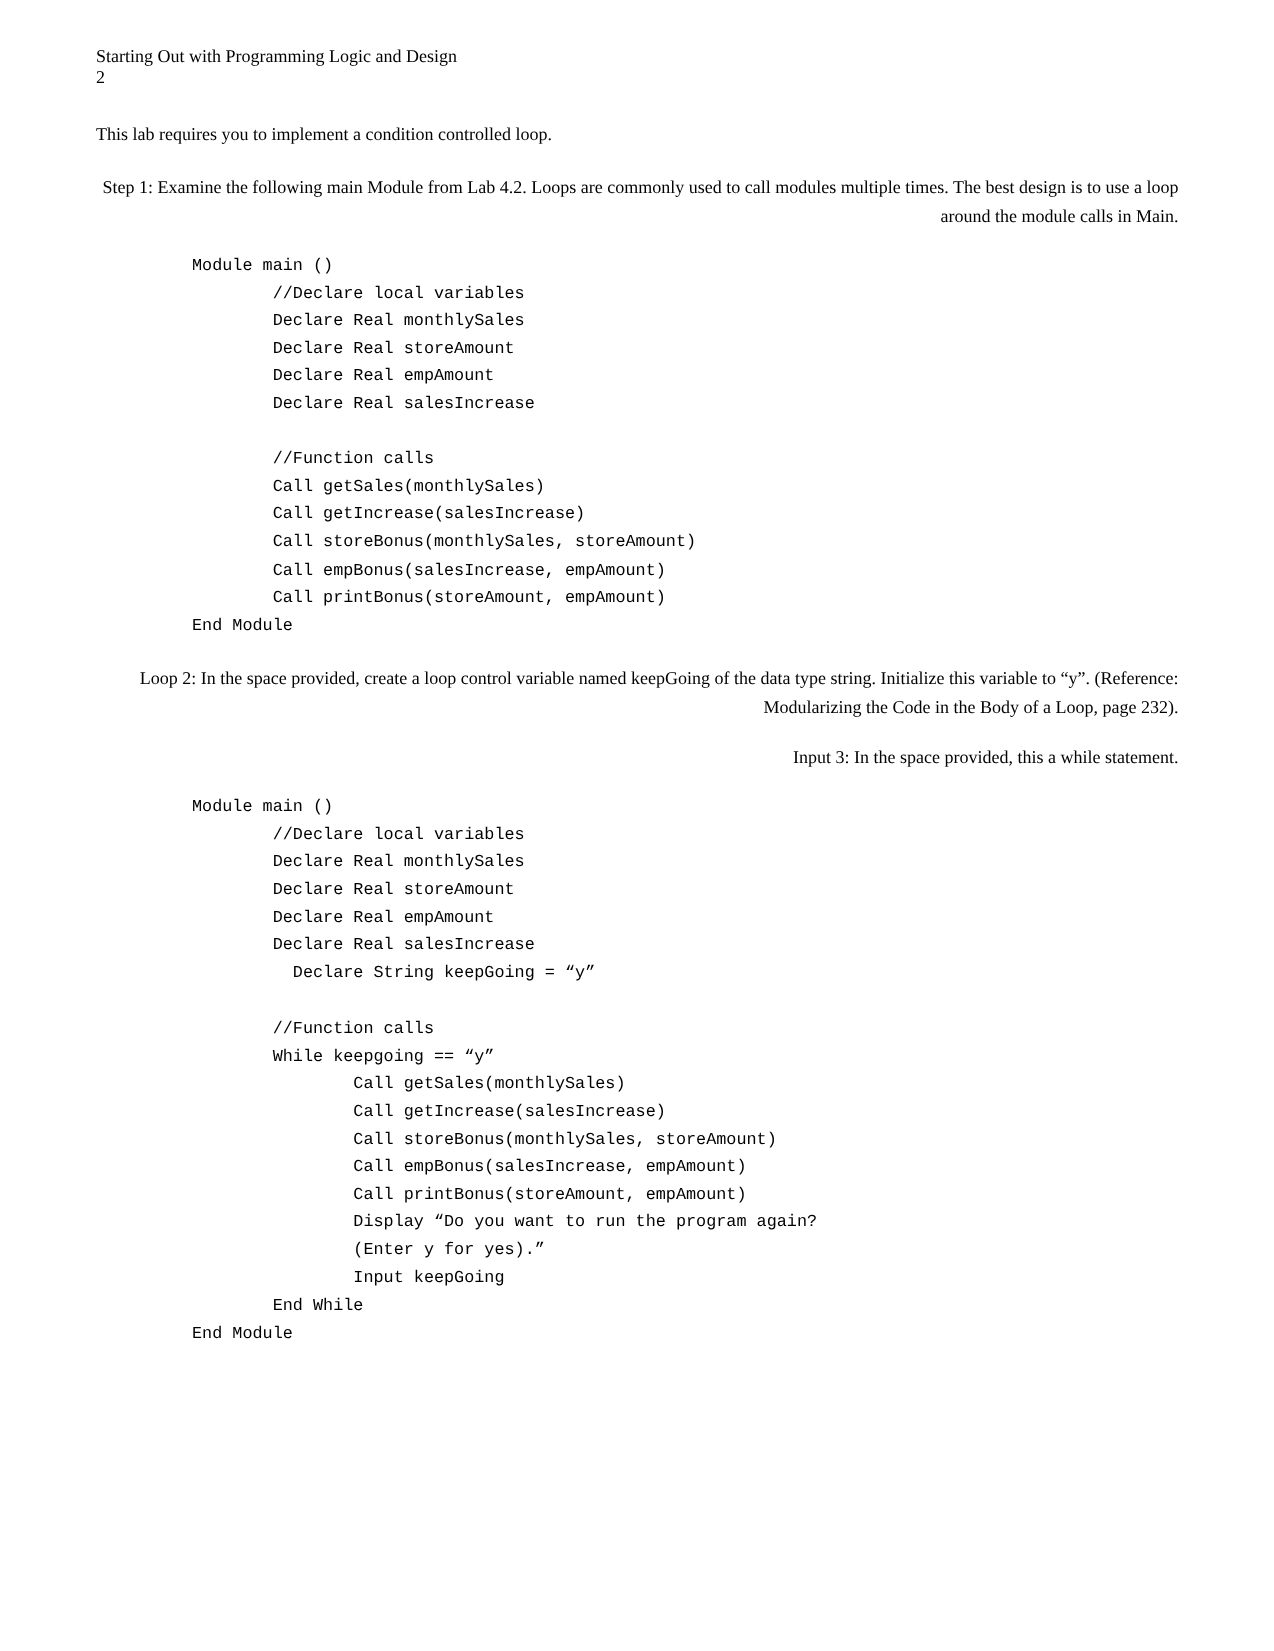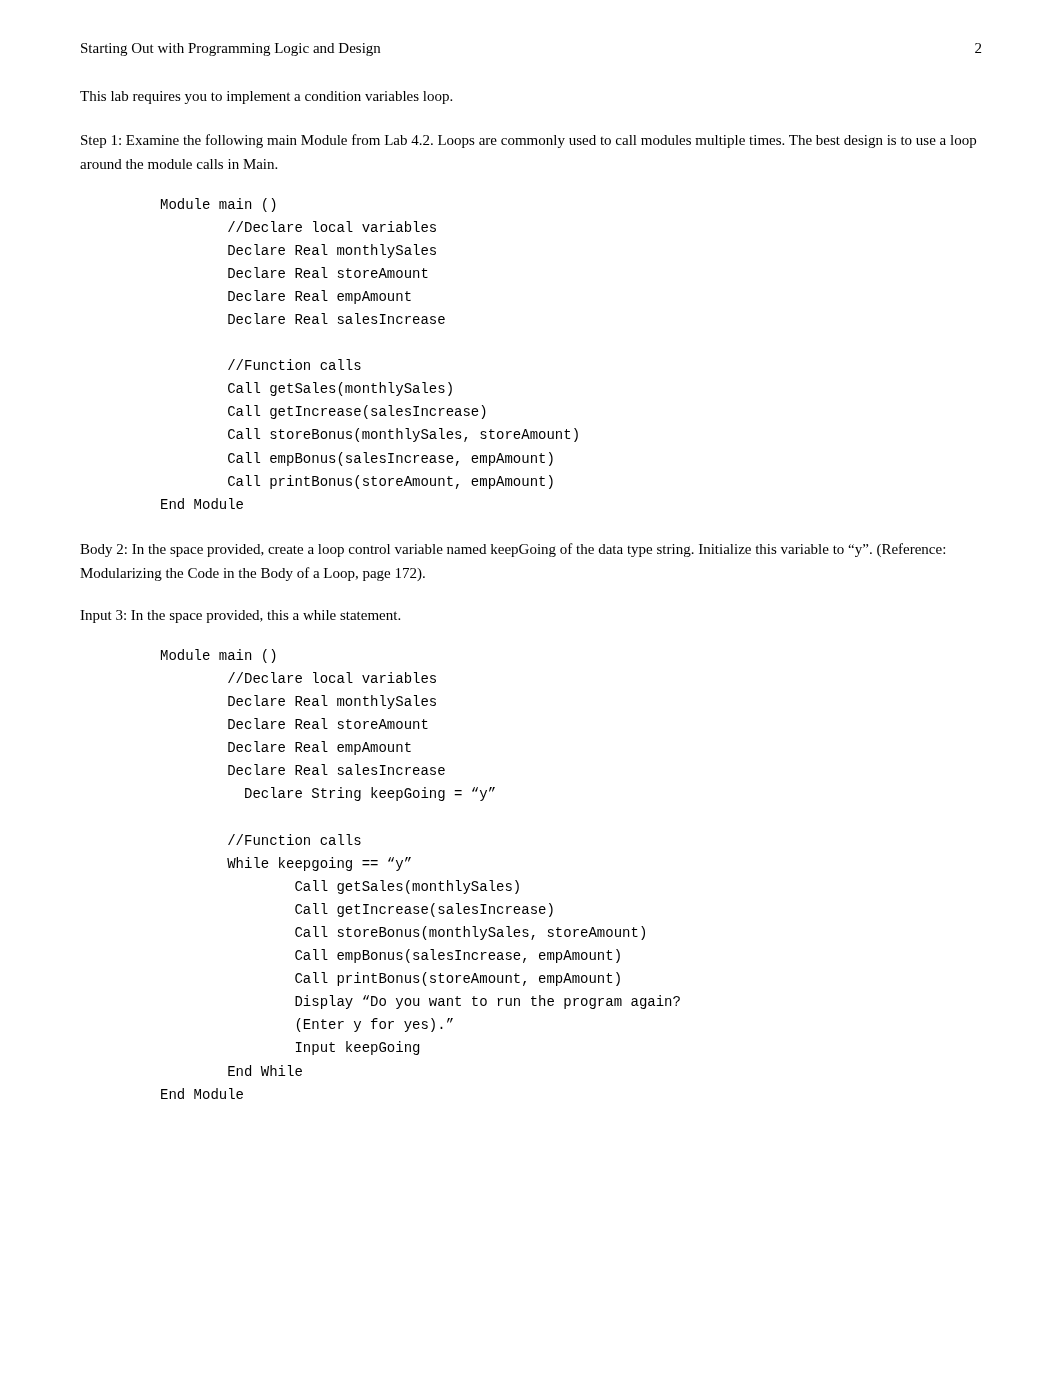--- a/index.html
+++ b/index.html
@@ -1,18 +1,19 @@
 <!DOCTYPE html>
 <html><head>
   <meta charset="utf-8">
   <style>
     * {
       margin: 0;
       padding: 0;
       box-sizing: border-box;
+      flex-direction: column;
     }
 
     body {
       background: #ffffff;
       font-family: "Times New Roman", Times, serif;
       font-size: 15px;
       color: #000000;
       width: 1062px;
       min-height: 1376px;
       padding: 40px 80px 60px 80px;
@@ -27,20 +28,21 @@
     }
 
     .intro-text {
       margin-bottom: 20px;
       line-height: 1.5;
     }
 
     .step-text {
       margin-bottom: 16px;
       line-height: 1.6;
+      text-align: right;
     }
 
     .code-block {
       font-family: Liberation Mono, monospace;
       font-size: 14px;
       margin: 12px 0 20px 80px;
       line-height: 1.65;
       white-space: pre;
     }
 
@@ -50,21 +52,21 @@
   </style>
 </head>
 <body>
 
 <div class="page-header">
   <span>Starting Out with Programming Logic and Design</span>
   <span>2</span>
 </div>
 
 <div class="intro-text">
-  <span>This lab requires you to implement a condition variables loop.</span>
+  <span>This lab requires you to implement a condition controlled loop.</span>
 </div>
 
 <div class="step-section step-text">
   <span>Step 1:</span><span>  Examine the following main Module from Lab 4.2.  Loops are commonly used to call modules multiple times.  The best design is to use a loop around the module calls in Main.</span>
 </div>
 
 <div class="code-block">Module main ()
         //Declare local variables
         Declare Real monthlySales
         Declare Real storeAmount
@@ -73,21 +75,21 @@
 
         //Function calls
         Call getSales(monthlySales)
         Call getIncrease(salesIncrease)
         Call storeBonus(monthlySales, storeAmount)
         Call empBonus(salesIncrease, empAmount)
         Call printBonus(storeAmount, empAmount)
 End Module</div>
 
 <div class="step-section step-text">
-  <span>Body 2:</span><span>  In the space provided, create a loop control variable named keepGoing of the data type string.  Initialize this variable to “y”.  (Reference: Modularizing the Code in the Body of a Loop, page 172).</span>
+  <span>Loop 2:</span><span>  In the space provided, create a loop control variable named keepGoing of the data type string.  Initialize this variable to “y”.  (Reference: Modularizing the Code in the Body of a Loop, page 232).</span>
 </div>
 
 <div class="step-section step-text">
   <span>Input 3:</span><span>  In the space provided, this a while statement.</span>
 </div>
 
 <div class="code-block">Module main ()
         //Declare local variables
         Declare Real monthlySales
         Declare Real storeAmount

